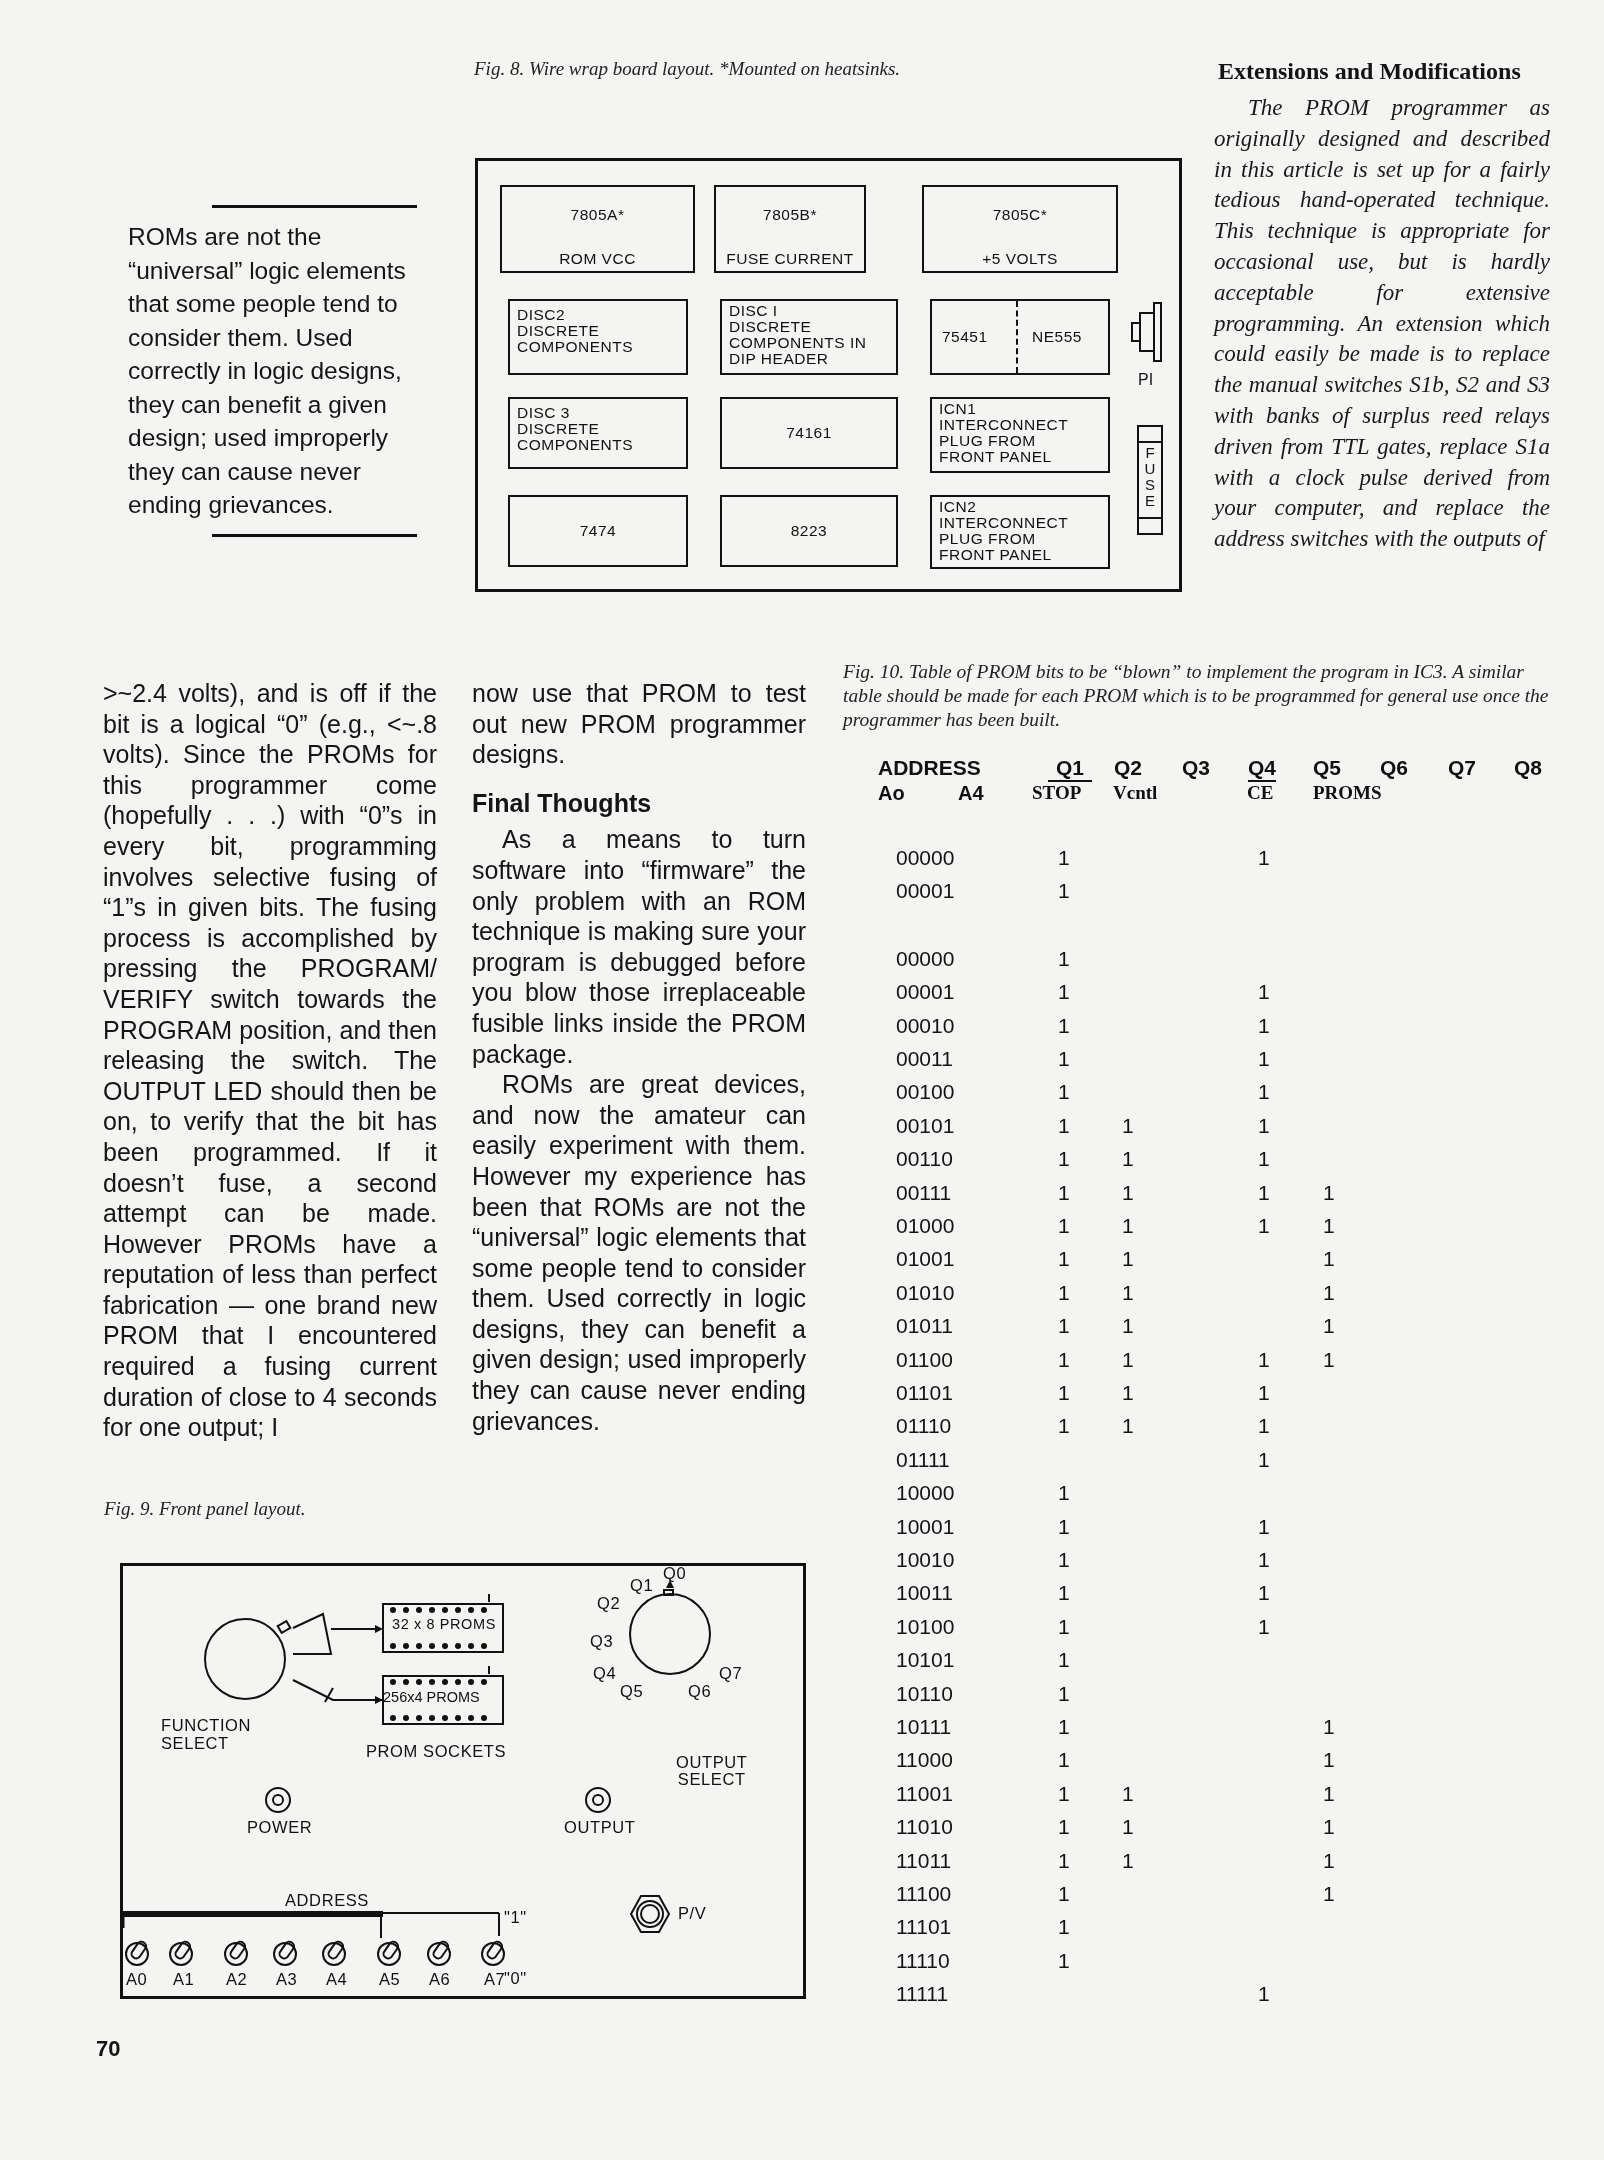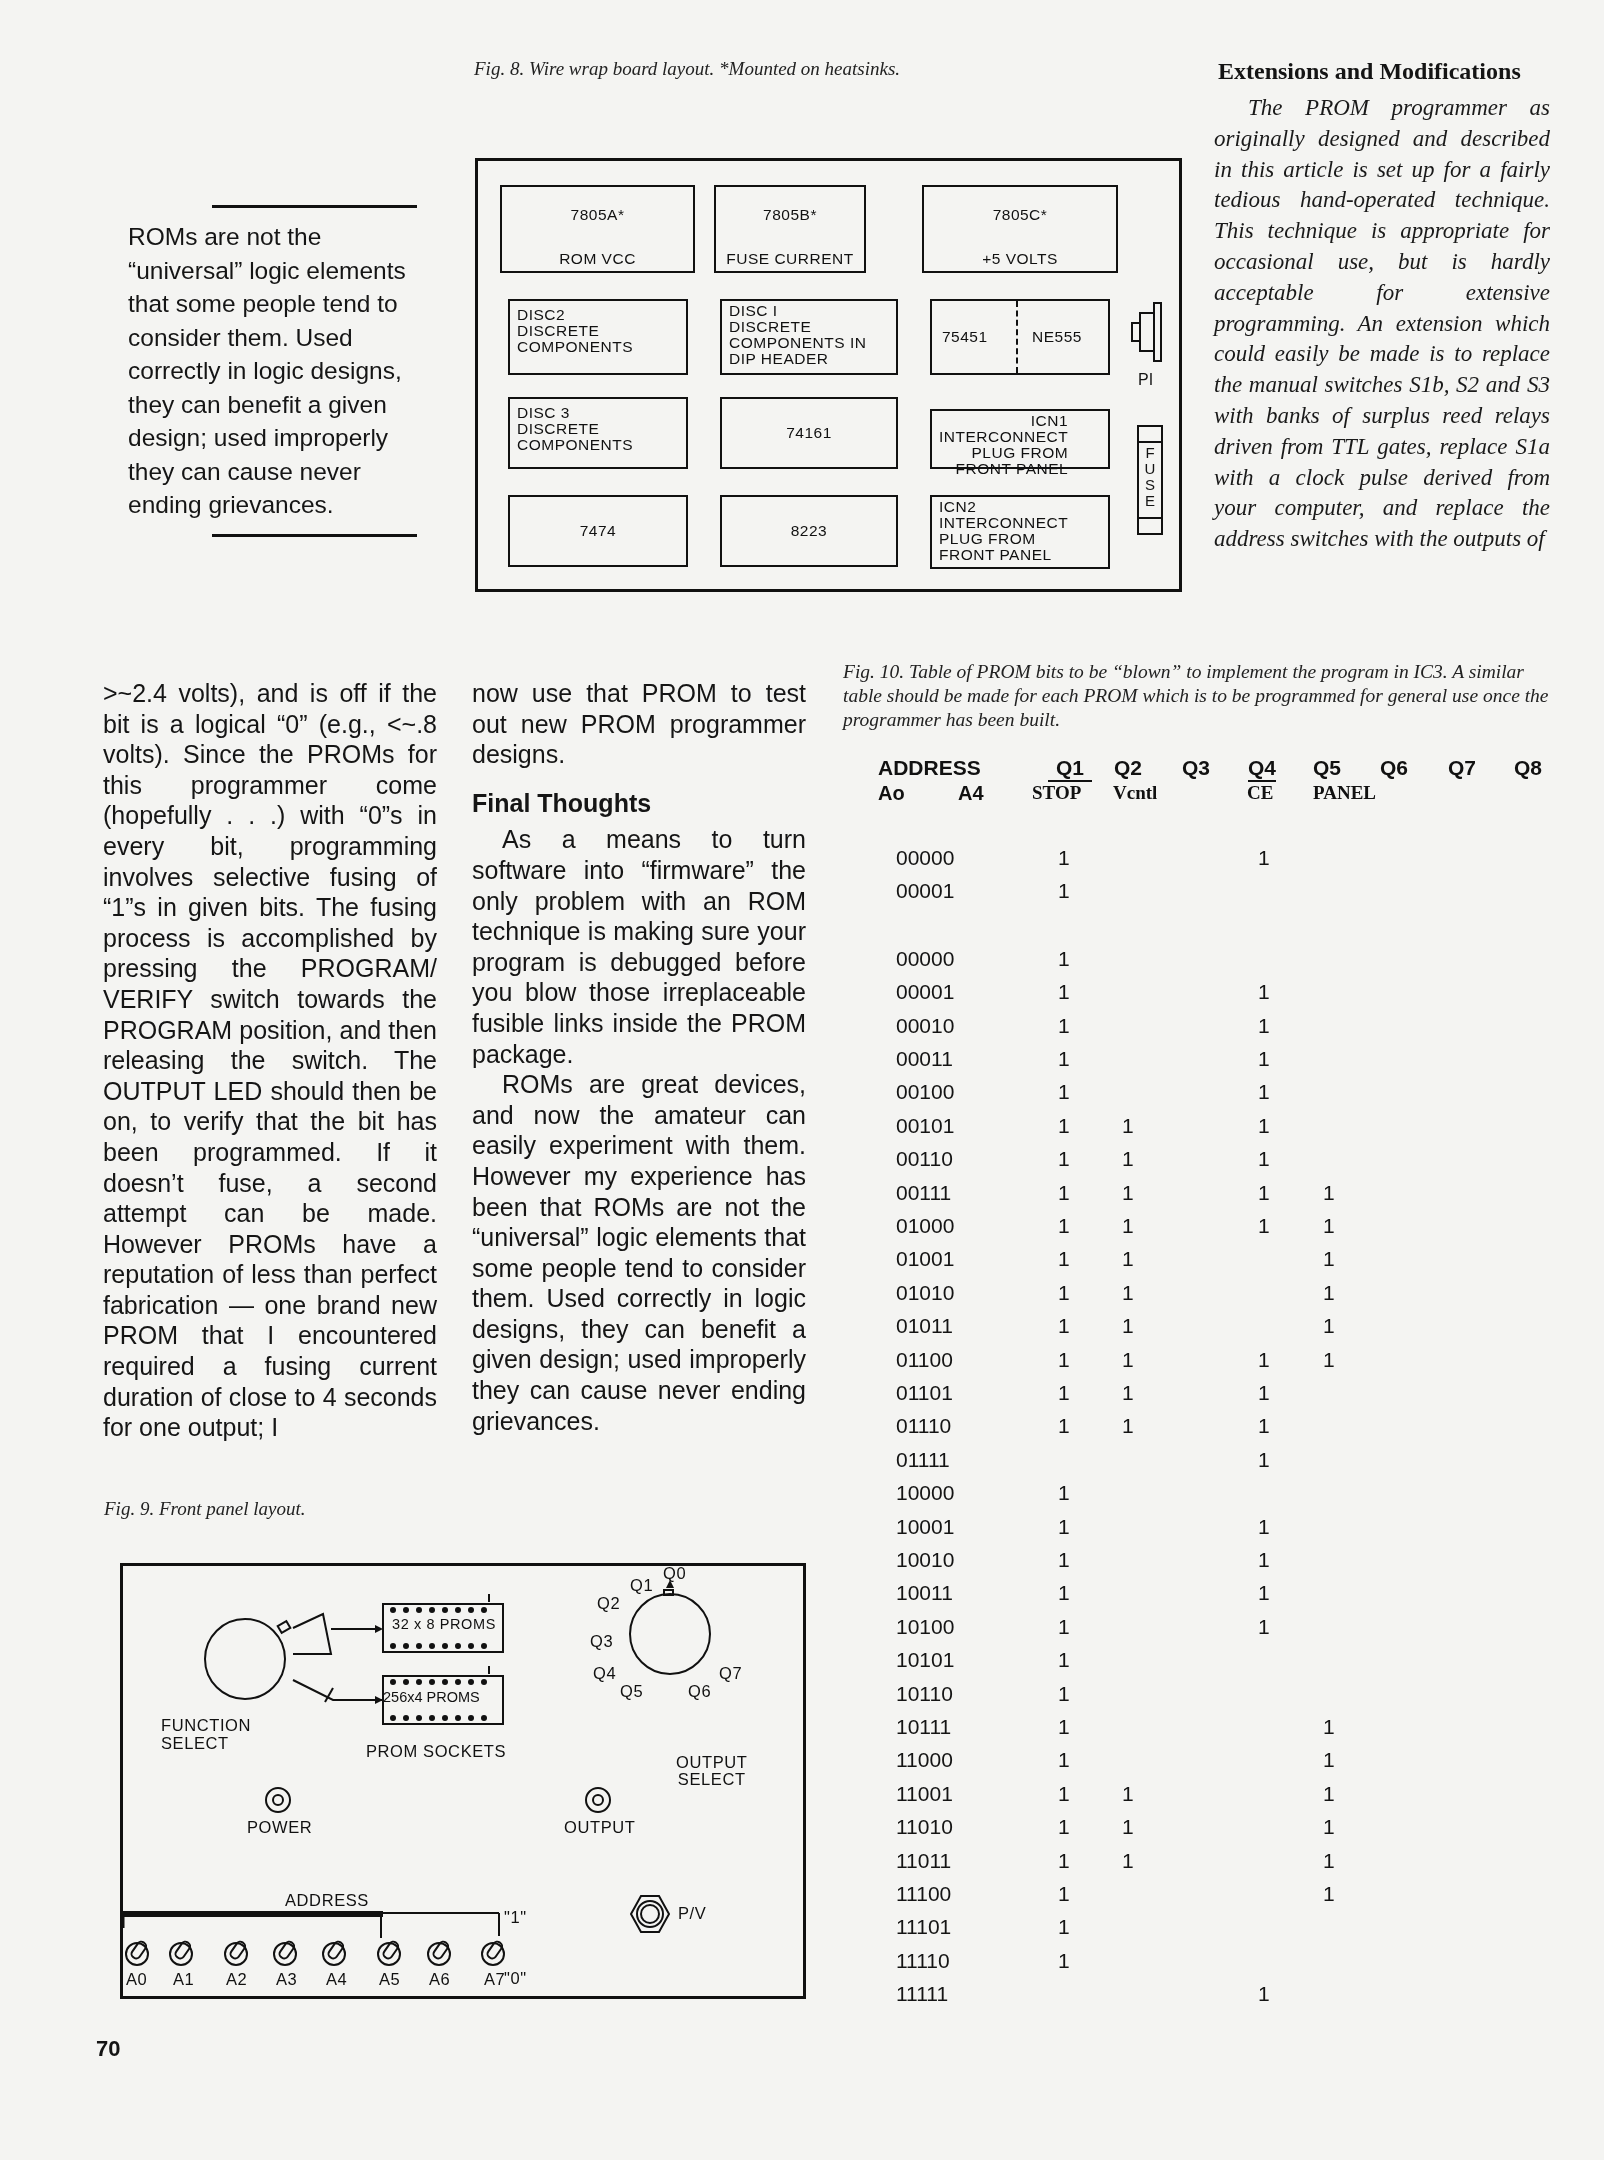--- a/index.html
+++ b/index.html
@@ -77,21 +77,21 @@
   <div class="chip" style="left:30px; top:236px; width:180px; height:72px;">
     <div class="l" id="disc3">
         <div>DISC 3</div>
         <div>DISCRETE</div>
         <div>COMPONENTS</div>
       </div>
   </div>
   <div class="chip" style="left:242px; top:236px; width:178px; height:72px;">
     <div class="c" style="top:26px;">74161</div>
   </div>
-  <div class="chip" style="left:452px; top:248px; width:180px; height:60px;text-align:right;">
+  <div class="chip" style="left:452px; top:236px; width:180px; height:76px;">
     <div class="l" id="icn1" style="top:2px;">
         <div>ICN1</div>
         <div>INTERCONNECT</div>
         <div>PLUG FROM</div>
         <div>FRONT PANEL</div>
       </div>
   </div>
 
   <div class="chip" style="left:30px; top:334px; width:180px; height:72px;">
     <div class="c" style="top:26px;">7474</div>
@@ -301,21 +301,21 @@
   <div class="th" style="left:238px; top:4px;">Q2</div>
   <div class="th" style="left:306px; top:4px;">Q3</div>
   <div class="th" style="left:372px; top:4px; border-bottom:2px solid #111;">Q4</div>
   <div class="th" style="left:437px; top:4px;">Q5</div>
   <div class="th" style="left:504px; top:4px;">Q6</div>
   <div class="th" style="left:572px; top:4px;">Q7</div>
   <div class="th" style="left:638px; top:4px;">Q8</div>
   <div class="th2" style="left:156px; top:30px;">STOP</div>
   <div class="th2" style="left:237px; top:30px;">Vcntl</div>
   <div class="th2" style="left:371px; top:30px;">CE</div>
-  <div class="th2" style="left:437px; top:30px;">PANEL</div>
+  <div class="th2" style="left:437px; top:30px;">PROMS</div>
   <div id="table-rows">
       <div class="row" style="top: 94px;">
         <span style="left: 20px;">00000</span>
         <span style="left: 182px;">1</span>
         <span style="left: 382px;">1</span>
       </div>
       <div class="row" style="top: 127.4px;">
         <span style="left: 20px;">00001</span>
         <span style="left: 182px;">1</span>
       </div>

